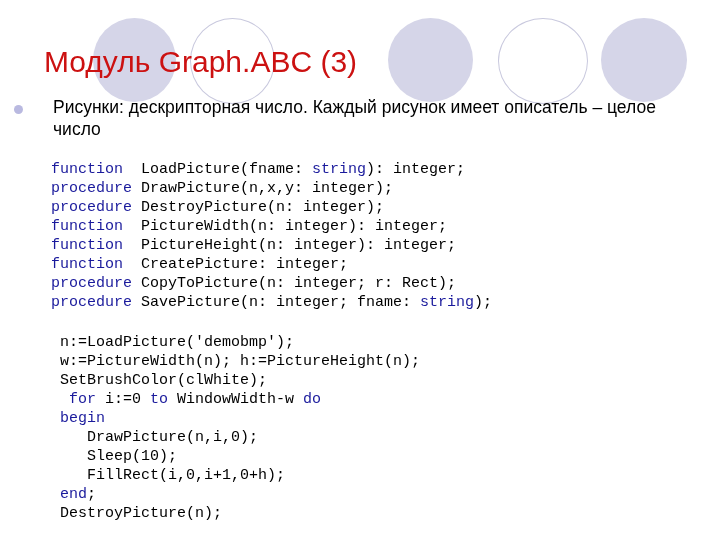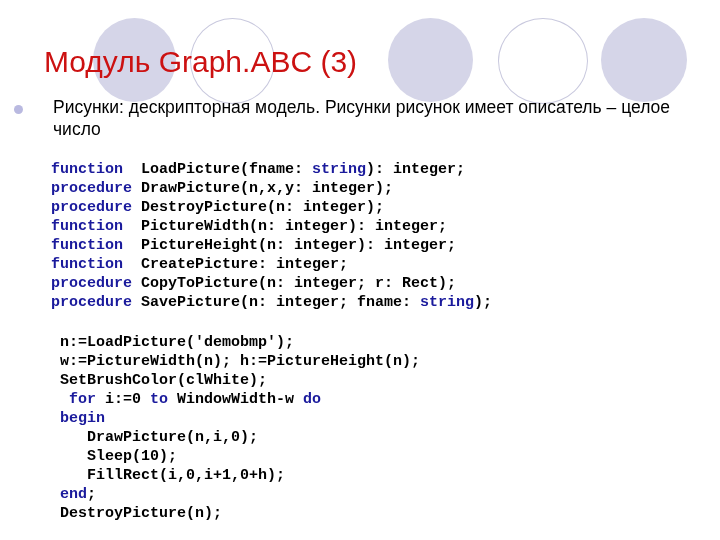--- a/index.html
+++ b/index.html
@@ -76,21 +76,21 @@
   }
 
   
   .code {
     position: absolute;
     font-family: "Liberation Mono", "DejaVu Sans Mono", monospace;
     font-size: 15px;
     line-height: 19px;
     color: #000000;
     white-space: pre;
-    font-weight: bold;
+    font-weight: normal;
   }
   #code-api {
     left: 51px;
     top: 160px;
   }
   #code-example {
     left: 60px;
     top: 333px;
   }
   .kw {
@@ -107,19 +107,19 @@
       <div class="deco-ell deco-outline" style="left: 190px; top: 18px; width: 83px; height: 84px; border-color: rgb(201, 201, 222);"></div>
       <div class="deco-ell deco-fill" style="left: 388px; top: 18px; width: 85px; height: 84px; background: rgb(213, 213, 232);"></div>
       <div class="deco-ell deco-outline" style="left: 498px; top: 18px; width: 88px; height: 84px; border-color: rgb(201, 201, 222);"></div>
       <div class="deco-ell deco-fill" style="left: 601px; top: 18px; width: 86px; height: 84px; background: rgb(213, 213, 232);"></div>
     </div>
 
   <div id="title">Модуль Graph.ABC (3)</div>
 
   <div id="bullet-row">
     <span id="bullet-marker"></span>
-    <span id="bullet-text">Рисунки: дескрипторная модель. Рисунки рисунок имеет описатель – целое число</span>
+    <span id="bullet-text">Рисунки: дескрипторная число. Каждый рисунок имеет описатель – целое число</span>
   </div>
 
   <div id="code-api" class="code"><div><span class="kw" style="color: rgb(26, 26, 156);">function </span><span style="color: rgb(0, 0, 0);"> LoadPicture(fname: </span><span class="kw" style="color: rgb(26, 26, 156);">string</span><span style="color: rgb(0, 0, 0);">): integer;</span></div><div><span class="kw" style="color: rgb(26, 26, 156);">procedure</span><span style="color: rgb(0, 0, 0);"> DrawPicture(n,x,y: integer);</span></div><div><span class="kw" style="color: rgb(26, 26, 156);">procedure</span><span style="color: rgb(0, 0, 0);"> DestroyPicture(n: integer);</span></div><div><span class="kw" style="color: rgb(26, 26, 156);">function </span><span style="color: rgb(0, 0, 0);"> PictureWidth(n: integer): integer;</span></div><div><span class="kw" style="color: rgb(26, 26, 156);">function </span><span style="color: rgb(0, 0, 0);"> PictureHeight(n: integer): integer;</span></div><div><span class="kw" style="color: rgb(26, 26, 156);">function </span><span style="color: rgb(0, 0, 0);"> CreatePicture: integer;</span></div><div><span class="kw" style="color: rgb(26, 26, 156);">procedure</span><span style="color: rgb(0, 0, 0);"> CopyToPicture(n: integer; r: Rect);</span></div><div><span class="kw" style="color: rgb(26, 26, 156);">procedure</span><span style="color: rgb(0, 0, 0);"> SavePicture(n: integer; fname: </span><span class="kw" style="color: rgb(26, 26, 156);">string</span><span style="color: rgb(0, 0, 0);">);</span></div></div>
   <div id="code-example" class="code"><div><span style="color: rgb(0, 0, 0);">n:=LoadPicture('demobmp');</span></div><div><span style="color: rgb(0, 0, 0);">w:=PictureWidth(n); h:=PictureHeight(n);</span></div><div><span style="color: rgb(0, 0, 0);">SetBrushColor(clWhite);</span></div><div><span style="color: rgb(0, 0, 0);"> </span><span class="kw" style="color: rgb(26, 26, 156);">for</span><span style="color: rgb(0, 0, 0);"> i:=0 </span><span class="kw" style="color: rgb(26, 26, 156);">to</span><span style="color: rgb(0, 0, 0);"> WindowWidth-w </span><span class="kw" style="color: rgb(26, 26, 156);">do</span></div><div><span class="kw" style="color: rgb(26, 26, 156);">begin</span></div><div><span style="color: rgb(0, 0, 0);">   DrawPicture(n,i,0);</span></div><div><span style="color: rgb(0, 0, 0);">   Sleep(10);</span></div><div><span style="color: rgb(0, 0, 0);">   FillRect(i,0,i+1,0+h);</span></div><div><span class="kw" style="color: rgb(26, 26, 156);">end</span><span style="color: rgb(0, 0, 0);">;</span></div><div><span style="color: rgb(0, 0, 0);">DestroyPicture(n);</span></div></div>
 
 </div>
 
 </body></html>

